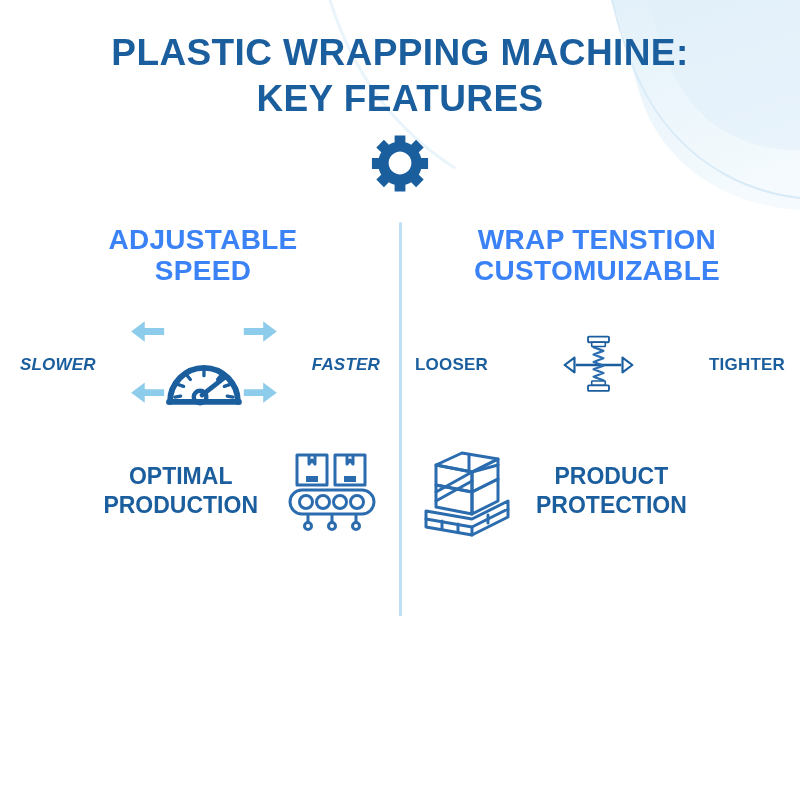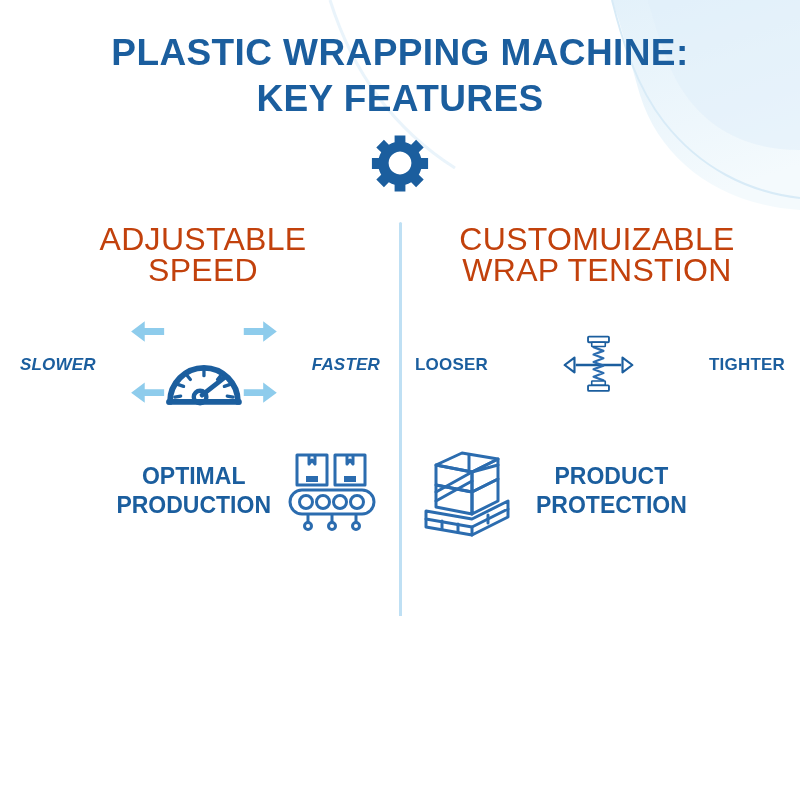--- a/index.html
+++ b/index.html
@@ -62,24 +62,24 @@
   
   .col {
     position: absolute;
     top: 224px;
     width: 390px;
   }
   .col-left  { left: 8px; }
   .col-right { left: 402px; }
   .col-head {
     text-align: center;
-    font-size: 32px;
-    font-weight: normal;
+    font-size: 28px;
+    font-weight: bold;
     line-height: 31px;
-    color: #c2410c;
+    color: #3b82f6;
     letter-spacing: 0.3px;
   }
   
   .gauge-row {
     position: absolute;
     top: 310px;
     left: 20px;
     width: 360px;
     height: 110px;
     display: flex;
@@ -108,21 +108,21 @@
   
   .prod-row {
     position: absolute;
     top: 443px;
     left: 95px;
     width: 285px;
     height: 95px;
     display: flex;
     align-items: center;
     justify-content: flex-end;
-    gap: 13px;
+    gap: 26px;
   }
   .prot-row {
     position: absolute;
     top: 443px;
     left: 412px;
     width: 300px;
     height: 95px;
     display: flex;
     align-items: center;
     justify-content: flex-start;
@@ -207,22 +207,22 @@
 
   <div class="col col-left">
     <div class="col-head">
       <div>ADJUSTABLE</div>
       <div>SPEED</div>
     </div>
   </div>
 
   <div class="col col-right">
     <div class="col-head">
+      <div>WRAP TENSTION</div>
       <div>CUSTOMUIZABLE</div>
-      <div>WRAP TENSTION</div>
     </div>
   </div>
 
   <div class="gauge-row">
     <span class="side-label">SLOWER</span>
 
     <svg width="210" height="108" viewBox="0 0 210 108" style="margin:0 6px;">
 
       <g fill="#8ECCEC">
 

